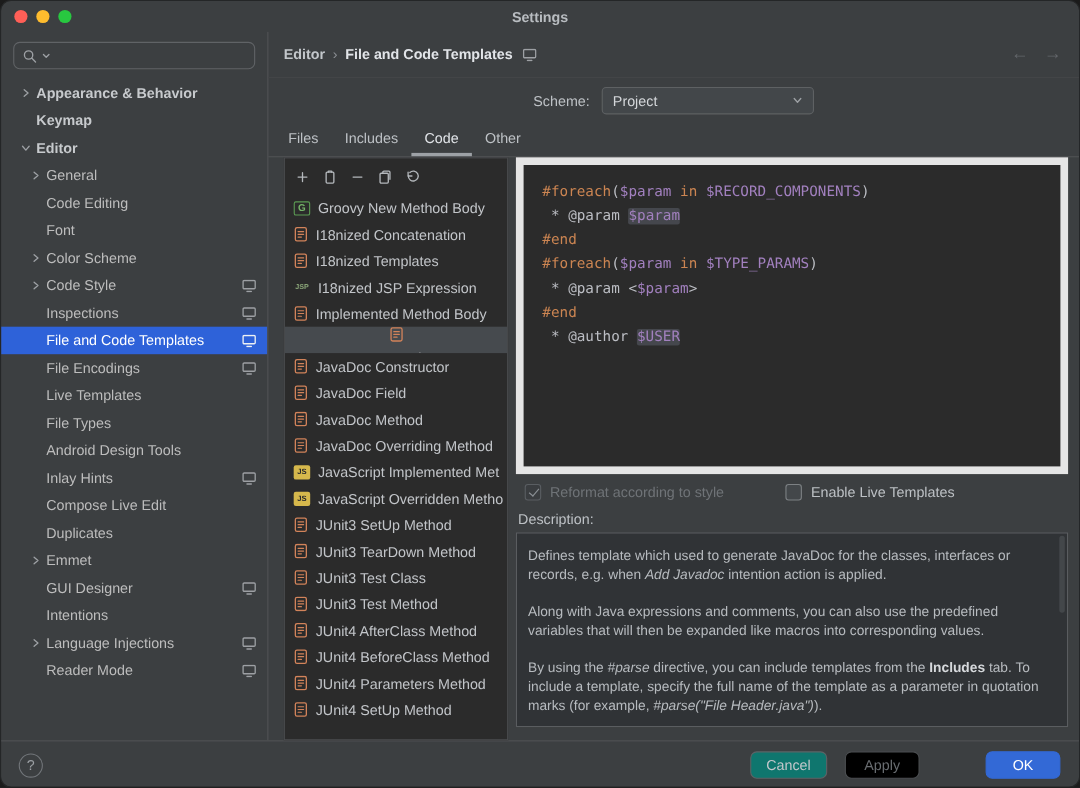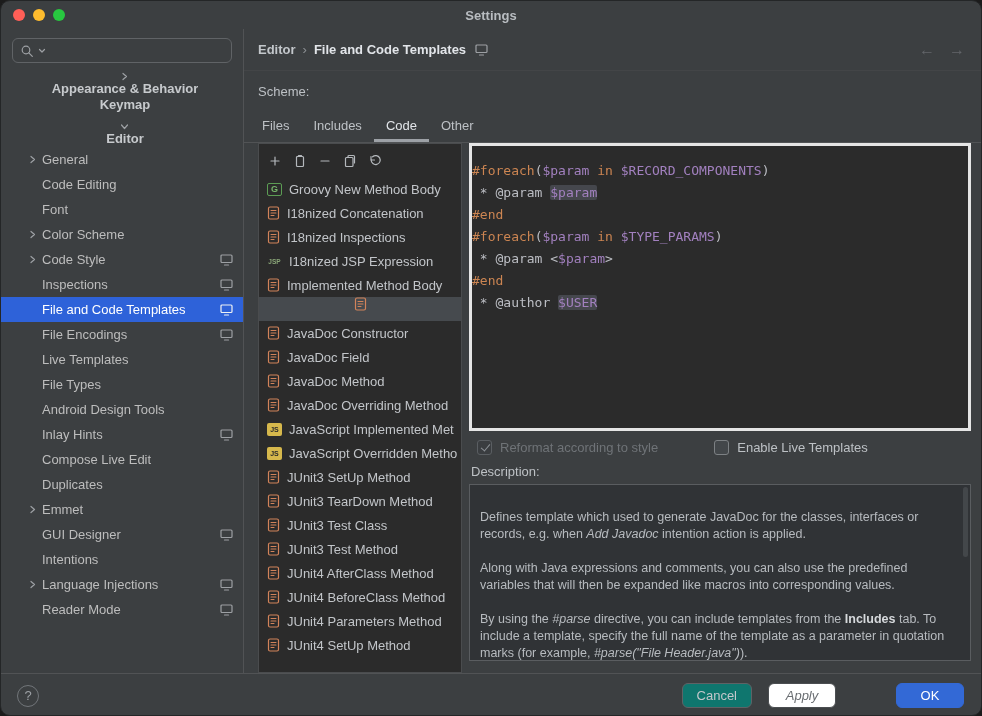--- a/index.html
+++ b/index.html
@@ -19,41 +19,41 @@
 
   .main { display:flex; height:644px; }
 
   
   .sidebar { width:243px; flex:none; border-right:1px solid #515355; display:flex; flex-direction:column; }
   .search-box { margin:9px 11px; height:25px; border:1px solid #606366; border-radius:6px;
                 display:flex; align-items:center; padding:0 7px; gap:4px; color:#9da0a4; }
   .search-input { flex:1; background:transparent; border:none; outline:none; color:#dfe1e5; font:13px "Liberation Sans",sans-serif; min-width:0; }
   .tree { flex:1; overflow:hidden; }
   .tree-row { height:25px; display:flex; align-items:center; padding-right:10px; }
-  .tree-row.lvl0 { padding-left:14px;flex-direction:column; }
+  .tree-row.lvl0 { padding-left:14px; }
   .tree-row.lvl1 { padding-left:23px; }
   .tree-row .chev { width:16px; flex:none; display:flex; align-items:center; justify-content:center; color:#9da0a4; }
   .tree-row .lab { flex:1; white-space:nowrap; overflow:hidden; margin-left:2px; }
   .tree-row.bold { font-weight:bold; color:#c7cacd; }
   .tree-row.selected { background:var(--accent,#2E62D9); color:#fff; }
   .tree-row.selected .chev, .tree-row.selected .screen-ic { color:#eef1f4; }
   .screen-ic { color:#9da0a4; margin-left:8px; flex:none; display:flex; align-items:center; }
 
   
   .content { flex:1; display:flex; flex-direction:column; min-width:0; }
   .crumb-row { height:42px; display:flex; align-items:center; padding:0 16px 0 14px; border-bottom:1px solid #434547; }
   .crumb { font-weight:bold; }
   .crumb.dim { color:#c3c7cb; }
   .crumb.bright { color:#e2e5e9; }
   .crumb-sep { margin:0 7px; color:#8a8e92; }
   .crumb-ic { margin-left:9px; }
   .nav-arrows { margin-left:auto; display:flex; gap:14px; color:#63666a; font-size:16px; }
   .nav-arrows span { cursor:default; }
 
-  .scheme-row { height:40px; display:flex; align-items:center; gap:11px; padding:0 14px; }
+  .scheme-row { height:40px; display:flex; align-items:center; gap:11px; padding:0 14px;justify-content:center; }
   .scheme-label { color:#bdc1c5; }
   .select { width:193px; height:25px; background:#43474a; border:1px solid #5e6163; border-radius:4px;
             display:flex; align-items:center; padding:0 9px; color:#d4d7da; }
   .sel-chev { margin-left:auto; color:#9da0a4; display:flex; align-items:center; }
 
   .tabs { height:32px; display:flex; align-items:stretch; padding:0 6px; border-bottom:1px solid #515355; }
   .tab { padding:0 12px; display:flex; align-items:center; border-bottom:3px solid transparent; color:#bdc1c5; }
   .tab.active { color:#e2e5e9; border-bottom-color:#9da1a6; }
 
   .workspace { flex:1; display:flex; margin:0 10px 0 14px; min-height:0; }
@@ -67,22 +67,22 @@
   .tpl-row.selected { background:var(--selection-inactive,#464A4E); color:#e5e5e5;flex-direction:column; }
   .tpl-ic { display:flex; align-items:center; flex:none; }
   .mini { width:15px; height:13px; flex:none; display:flex; align-items:center; justify-content:center;
           font-weight:bold; border-radius:2px; font-family:"Liberation Sans",sans-serif; }
   .mini.g   { border:1px solid #5C9C54; color:#76B56A; font-size:9px; }
   .mini.jsp { color:#8aa578; font-size:6.5px; }
   .mini.js  { background:#D6B84C; color:#2b2b2b; font-size:7px; }
 
   
   .editor-col { flex:1; min-width:0; display:flex; flex-direction:column; margin-left:7px; }
-  .code-editor { height:288px; flex:none; background:#2b2b2b; border:3px solid #e5e5e5;
-                 padding:14px 8px 0 0; font-family:"DejaVu Sans Mono","Liberation Mono",monospace;
+  .code-editor { height:288px; flex:none; background:#2b2b2b; border:7px solid #e5e5e5;
+                 padding:14px 8px 0 17px; font-family:"DejaVu Sans Mono","Liberation Mono",monospace;
                  font-size:13px; line-height:22px; overflow:hidden; }
   .code-line { white-space:pre; height:22px; }
   .tk-kw  { color:var(--keyword,#CC8552); }
   .tk-var { color:var(--variable,#A280BF); }
   .tk-pl  { color:var(--code-text,#BCBEC4); }
   .tk-hl  { background:#45474d; border-radius:2px; }
 
   .options-row { height:32px; flex:none; display:flex; align-items:center; gap:56px; padding:0 8px; }
   .opt { display:flex; align-items:center; color:#bdc1c5; }
   .cb { width:15px; height:15px; border:1px solid #7d8184; border-radius:3px; background:#43474a;
@@ -90,35 +90,35 @@
   .cb.checked::after { content:""; position:absolute; left:4.5px; top:1.5px; width:4px; height:8px;
         border:solid #fff; border-width:0 1.6px 1.6px 0; transform:rotate(40deg); }
   .opt.disabled { color:#6f7377; }
   .opt.disabled .cb { border-color:#5a5e62; background:#3a3d40; }
   .opt.disabled .cb.checked::after { border-color:#8b9095; }
 
   .desc-label { flex:none; padding:1px 0 5px 2px; color:#bdc1c5; }
   .desc-box { flex:1; background:#303336; border:1px solid #5a5d60; margin-bottom:12px;
               padding:8px 14px 8px 10px; font-size:12.5px; line-height:17px; color:#b7bbbf;
               overflow:hidden; position:relative; }
-  .desc-box p { margin:16px 0 17px 0; }
+  .desc-box p { margin:4px 0 17px 0; }
   .desc-box p:last-child { margin-bottom:0; }
   .desc-box strong { color:#d6d9dc; }
   .desc-box::after { content:""; position:absolute; right:2px; top:2px; width:5px; height:70px;
                      background:#54575b; border-radius:3px; opacity:.55; }
 
   
   .footer { height:44px; border-top:1px solid #515355; display:flex; align-items:center; padding:0 17px 0 16px; gap:16px; }
   .help-btn { width:22px; height:22px; border-radius:50%; border:1px solid #72767a; color:#9da1a5;
               display:flex; align-items:center; justify-content:center; font-size:13px; cursor:default; }
   .spacer { flex:1; }
   .btn { height:25px; min-width:68px; padding:0 14px; border-radius:6px; border:1px solid #5e6265;
          background:#0f766e; color:#c3c7cb; font:13px "Liberation Sans",sans-serif; display:flex;
          align-items:center; justify-content:center; cursor:default; }
-  .btn.disabled { color:#696d71; border-color:#4b4e51; background:#ffffff;font-style:italic; }
+  .btn.disabled { color:#696d71; border-color:#4b4e51; background:#000000; }
   .btn.primary { background:var(--ok-button,#3369D6); border-color:var(--ok-button,#3369D6); color:#fff;margin-left:44px; }
 </style>
 </head>
 <body>
 
 <div class="window" style="--accent: #2E62D9; --ok-button: #3369D6; --selection-inactive: #464A4E; --mac-close: #FF5F57; --mac-minimize: #FEBC2E; --mac-maximize: #28C840; --keyword: #CC8552; --variable: #A280BF; --code-text: #BCBEC4;">
 
   <div class="titlebar">
     <div class="lights">
       <span class="light red"></span>
@@ -325,20 +325,28 @@
             </svg>
           </span>
         <div class="nav-arrows">
           <span>←</span>
           <span>→</span>
         </div>
       </div>
 
       <div class="scheme-row">
         <span class="scheme-label">Scheme:</span>
+        <div class="select">
+          <span>Project</span>
+          <span class="sel-chev">
+              <svg width="10" height="7" viewBox="0 0 10 7">
+                <path d="M2 1.5L5 5L8 1.5" fill="none" stroke="currentColor" stroke-width="1.2" stroke-linecap="round" stroke-linejoin="round"></path>
+              </svg>
+            </span>
+        </div>
       </div>
 
       <div class="tabs">
           <div class="tab">Files</div>
           <div class="tab">Includes</div>
           <div class="tab active">Code</div>
           <div class="tab">Other</div>
         </div>
 
       <div class="workspace">
@@ -387,21 +395,21 @@
                 </span>
                 <span>I18nized Concatenation</span>
               </div>
               <div class="tpl-row">
                 <span class="tpl-ic">
                   <svg width="13" height="14" viewBox="0 0 13 14">
                     <rect x="1.5" y="1" width="10" height="12" rx="1.5" fill="none" stroke="#D2835A" stroke-width="1.2"></rect>
                     <path d="M4 4.5h5M4 7h5M4 9.5h3" fill="none" stroke="#D2835A" stroke-width="1.1" stroke-linecap="round"></path>
                   </svg>
                 </span>
-                <span>I18nized Inspections</span>
+                <span>I18nized Templates</span>
               </div>
               <div class="tpl-row">
                 <span class="mini jsp">JSP</span>
                 <span>I18nized JSP Expression</span>
               </div>
               <div class="tpl-row">
                 <span class="tpl-ic">
                   <svg width="13" height="14" viewBox="0 0 13 14">
                     <rect x="1.5" y="1" width="10" height="12" rx="1.5" fill="none" stroke="#D2835A" stroke-width="1.2"></rect>
                     <path d="M4 4.5h5M4 7h5M4 9.5h3" fill="none" stroke="#D2835A" stroke-width="1.1" stroke-linecap="round"></path>

